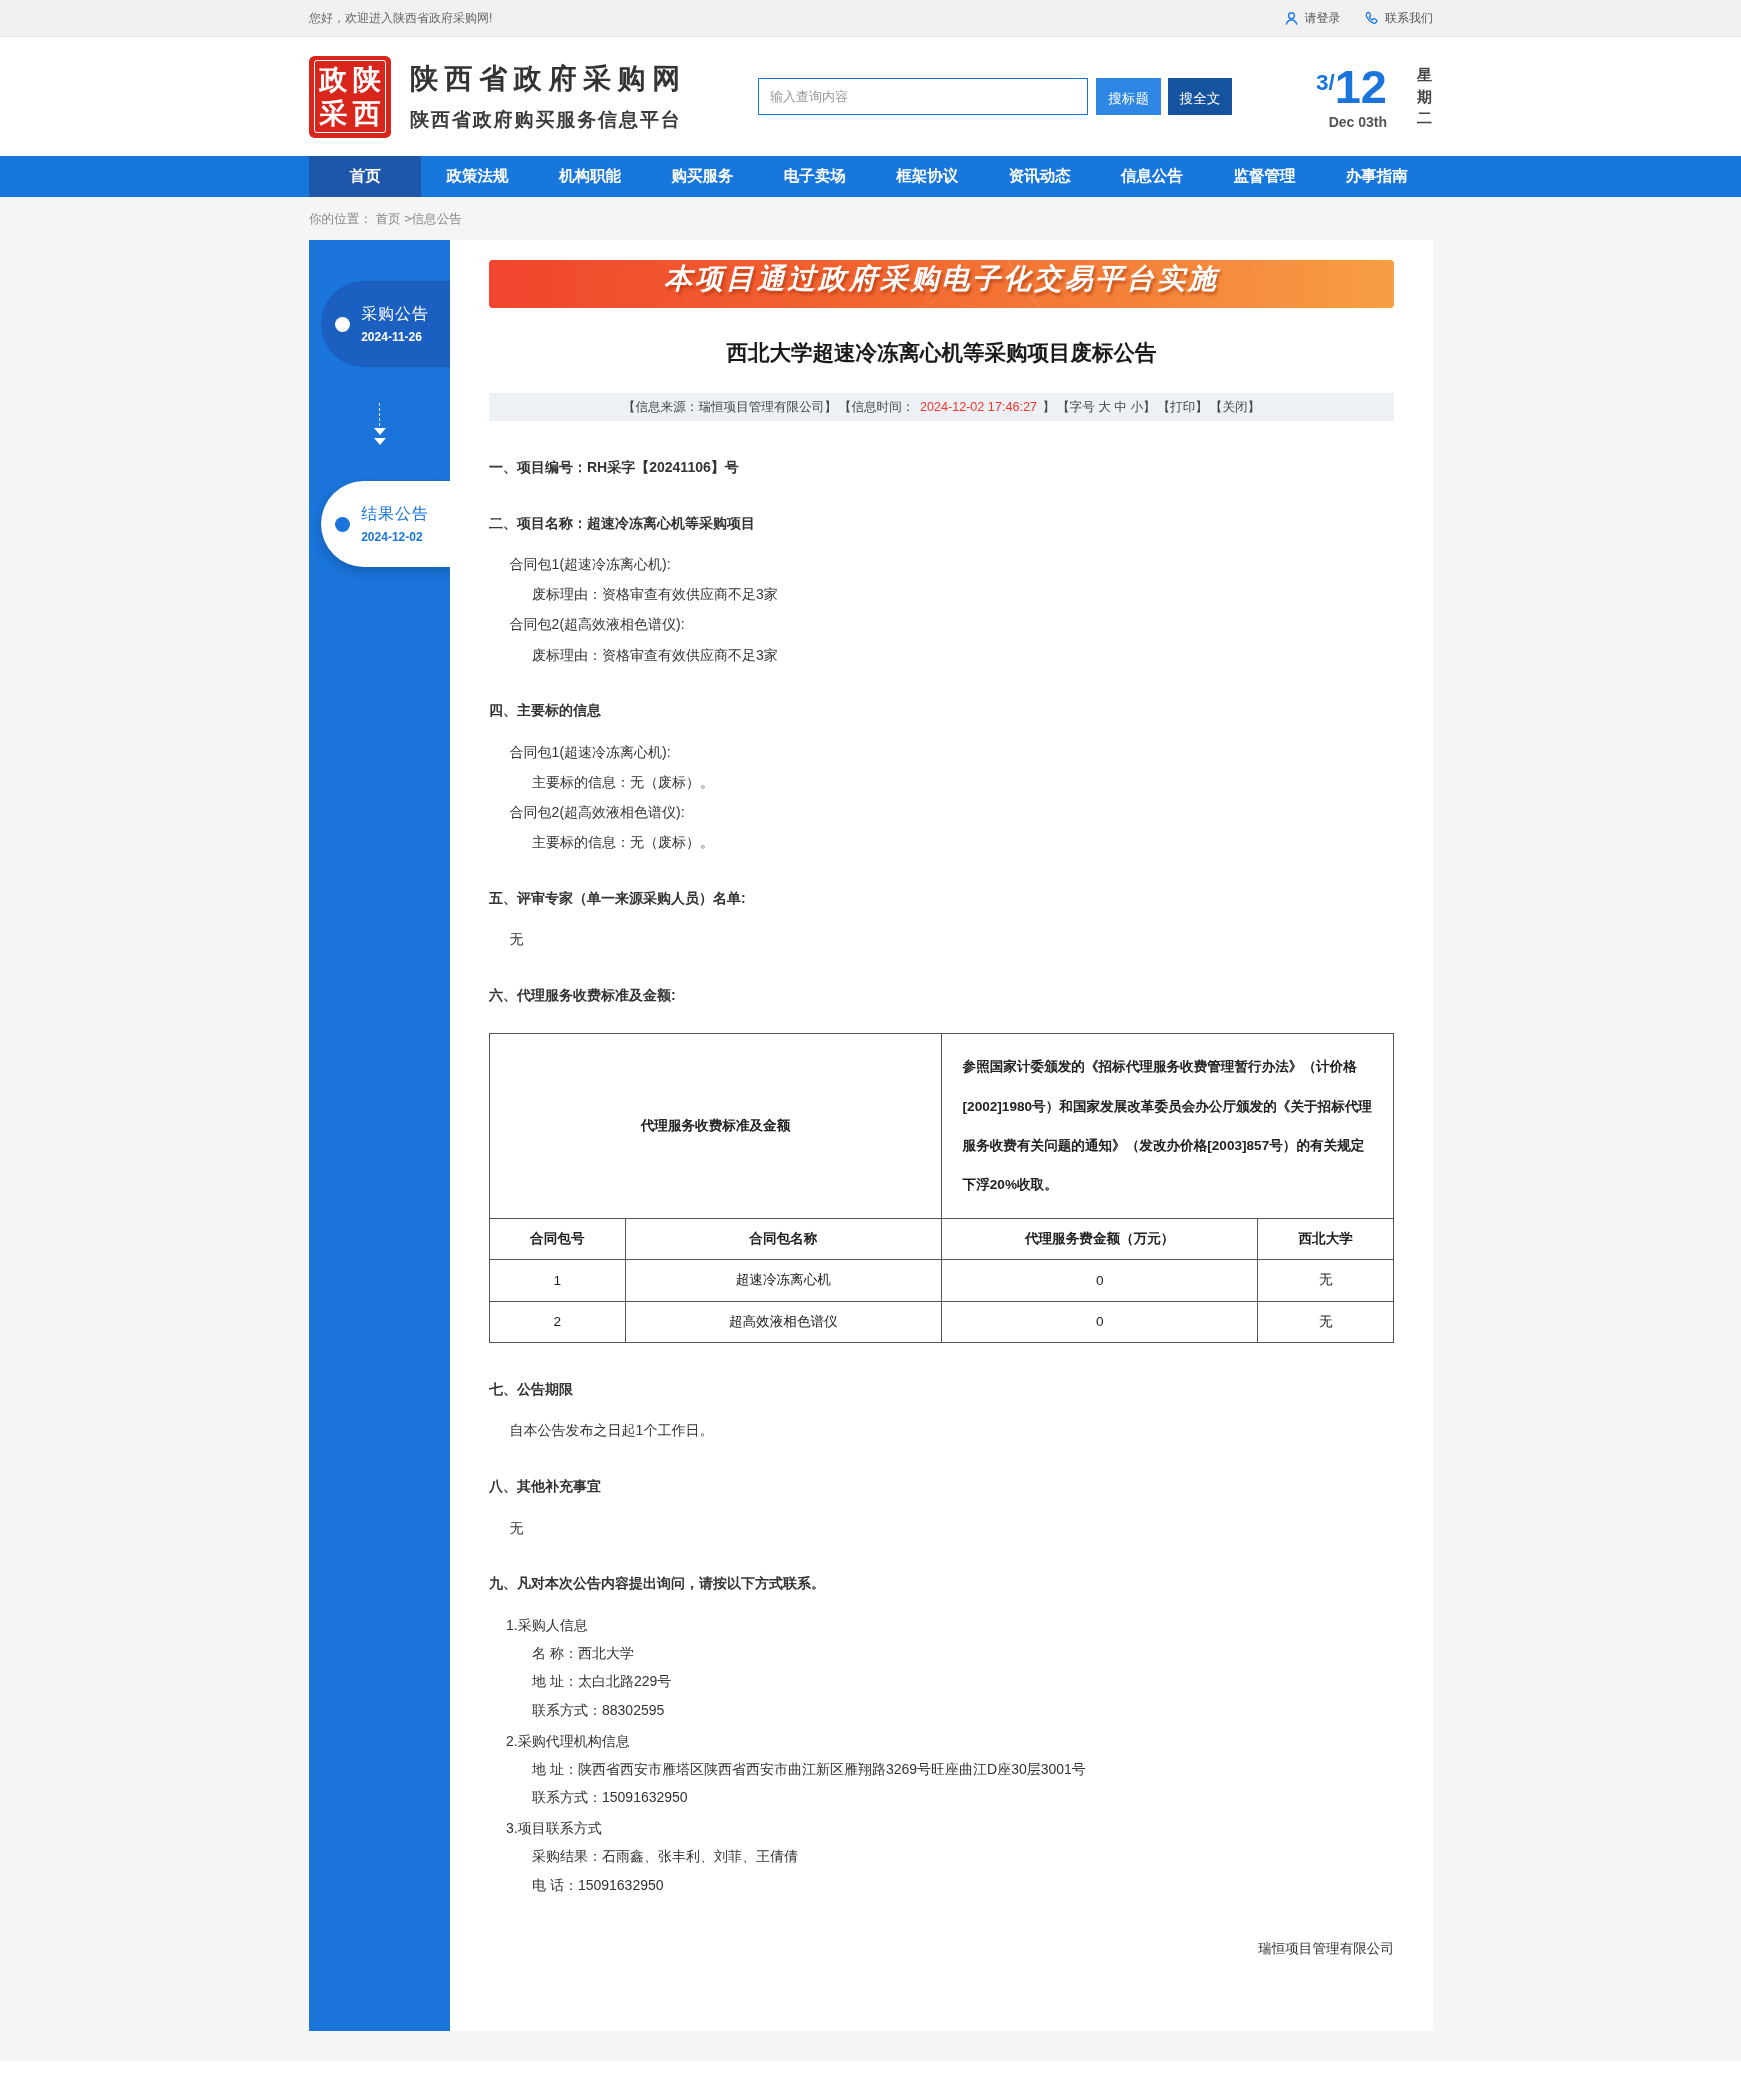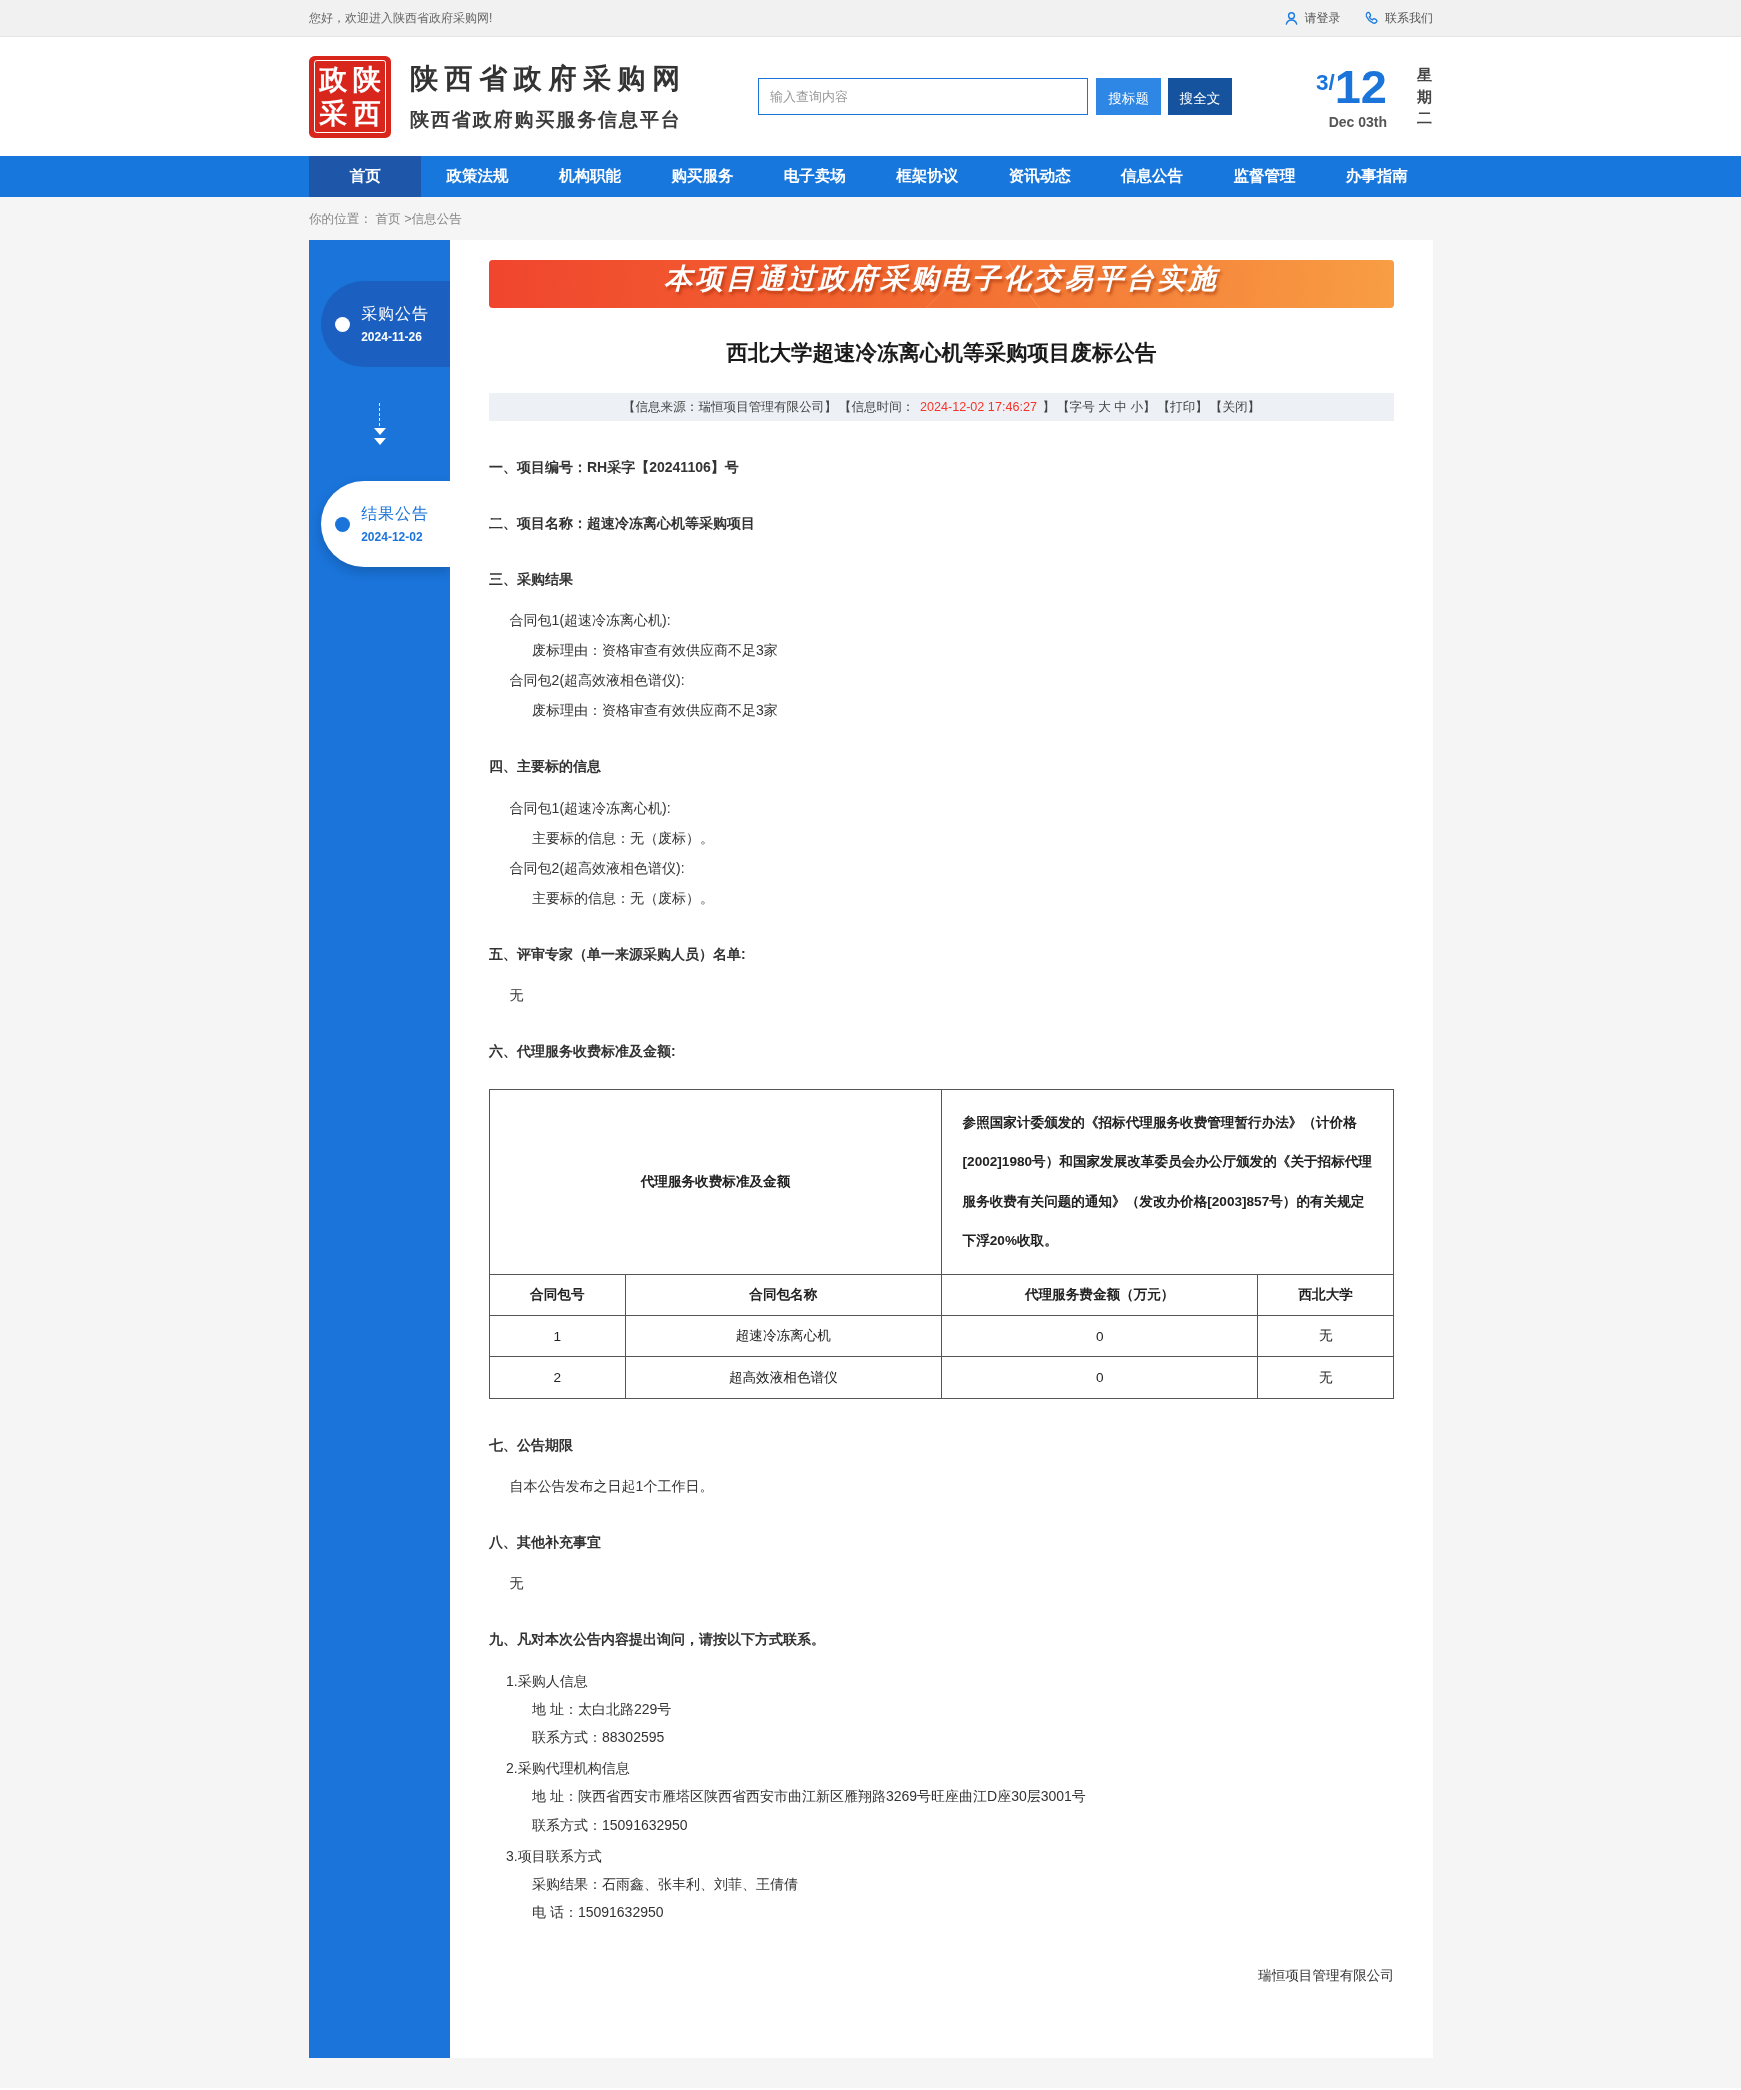--- a/index.html
+++ b/index.html
@@ -220,21 +220,20 @@
           <span class="red">2024-12-02 17:46:27</span>
           <span>  】</span>
         <span class="m-link">【字号 大 中 小】</span>
         <span class="m-link">【打印】</span>
         <span class="m-link">【关闭】</span>
       </div>
 
       <div>
           <div class="para h">一、项目编号：RH采字【20241106】号</div>
           <div class="para h">二、项目名称：超速冷冻离心机等采购项目</div>
-          <div class="para h">三、采购结果</div>
           <div class="para sub1">合同包1(超速冷冻离心机):</div>
           <div class="para sub2">废标理由：资格审查有效供应商不足3家</div>
           <div class="para sub1">合同包2(超高效液相色谱仪):</div>
           <div class="para sub2">废标理由：资格审查有效供应商不足3家</div>
           <div class="para h">四、主要标的信息</div>
           <div class="para sub1">合同包1(超速冷冻离心机):</div>
           <div class="para sub2">主要标的信息：无（废标）。</div>
           <div class="para sub1">合同包2(超高效液相色谱仪):</div>
           <div class="para sub2">主要标的信息：无（废标）。</div>
           <div class="para h">五、评审专家（单一来源采购人员）名单:</div>
@@ -275,20 +274,21 @@
       </tbody>
         </table>
 
       <div>
           <div class="para h">七、公告期限</div>
           <div class="para sub1">自本公告发布之日起1个工作日。</div>
           <div class="para h">八、其他补充事宜</div>
           <div class="para sub1">无</div>
           <div class="para h">九、凡对本次公告内容提出询问，请按以下方式联系。</div>
           <div class="para num">1.采购人信息</div>
+          <div class="para det">名  称：西北大学</div>
           <div class="para det">地  址：太白北路229号</div>
           <div class="para det">联系方式：88302595</div>
           <div class="para num">2.采购代理机构信息</div>
           <div class="para det">地  址：陕西省西安市雁塔区陕西省西安市曲江新区雁翔路3269号旺座曲江D座30层3001号</div>
           <div class="para det">联系方式：15091632950</div>
           <div class="para num">3.项目联系方式</div>
           <div class="para det">采购结果：石雨鑫、张丰利、刘菲、王倩倩</div>
           <div class="para det">电  话：15091632950</div>
         </div>
 

